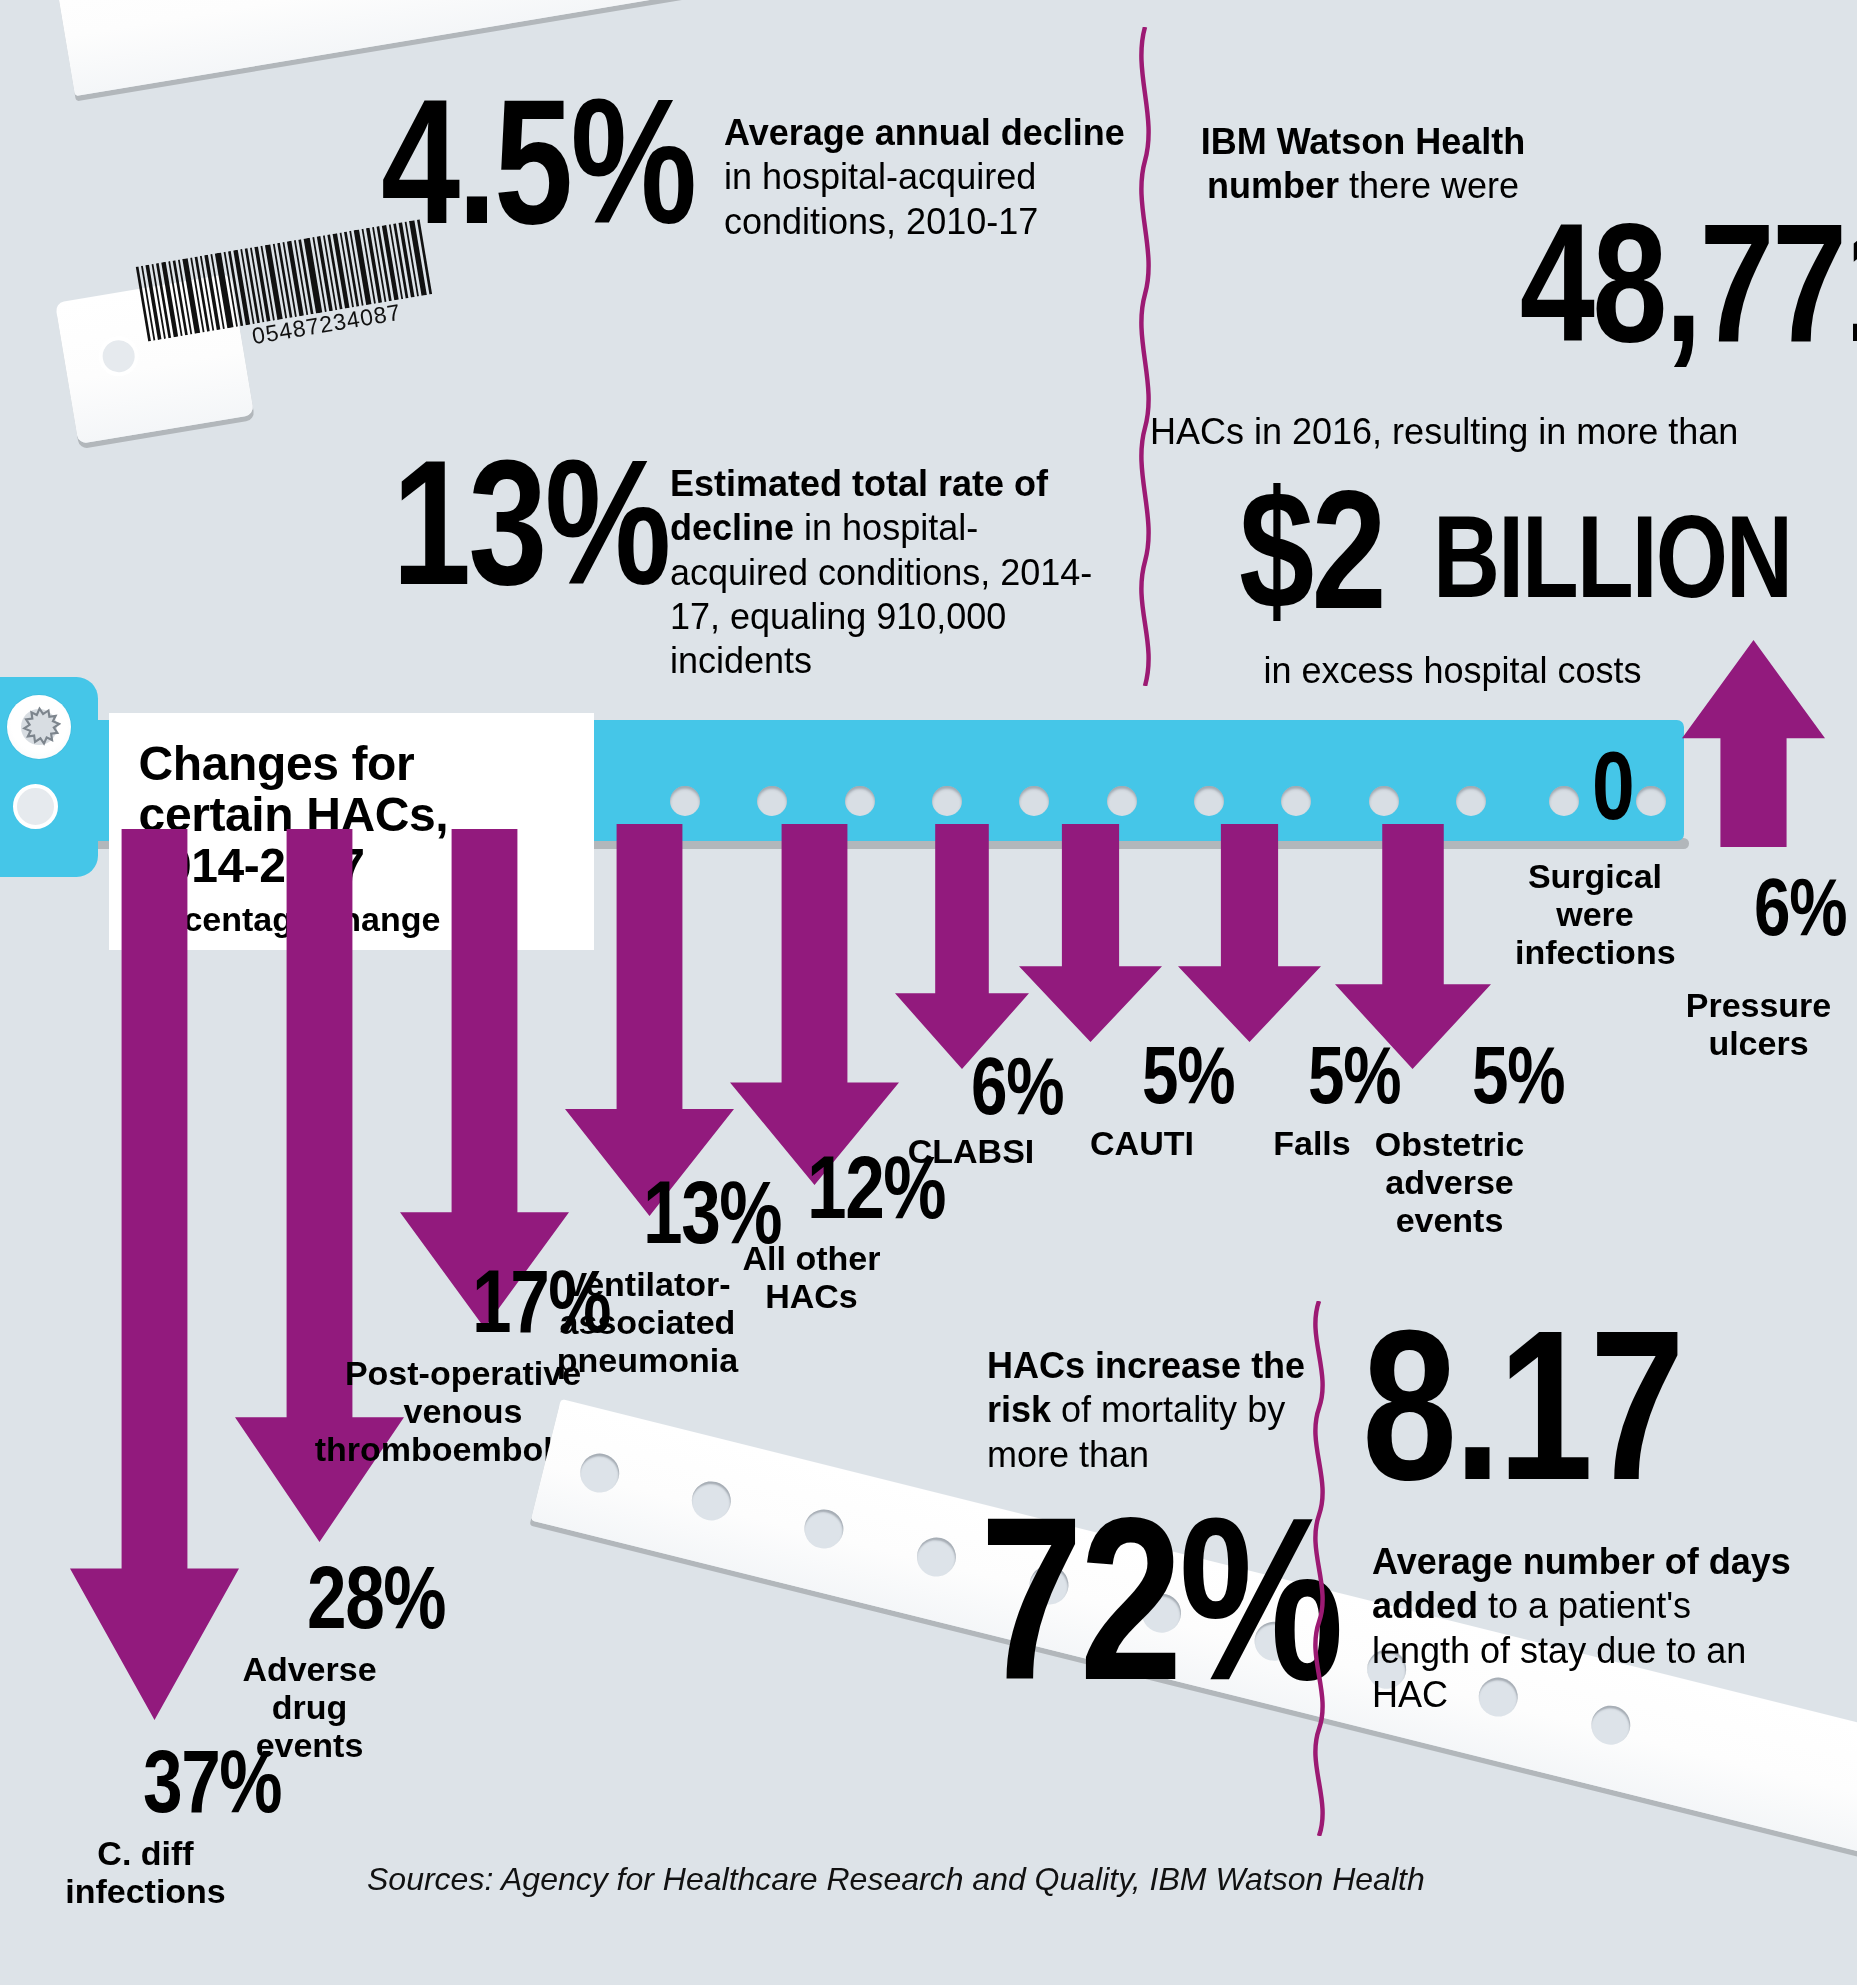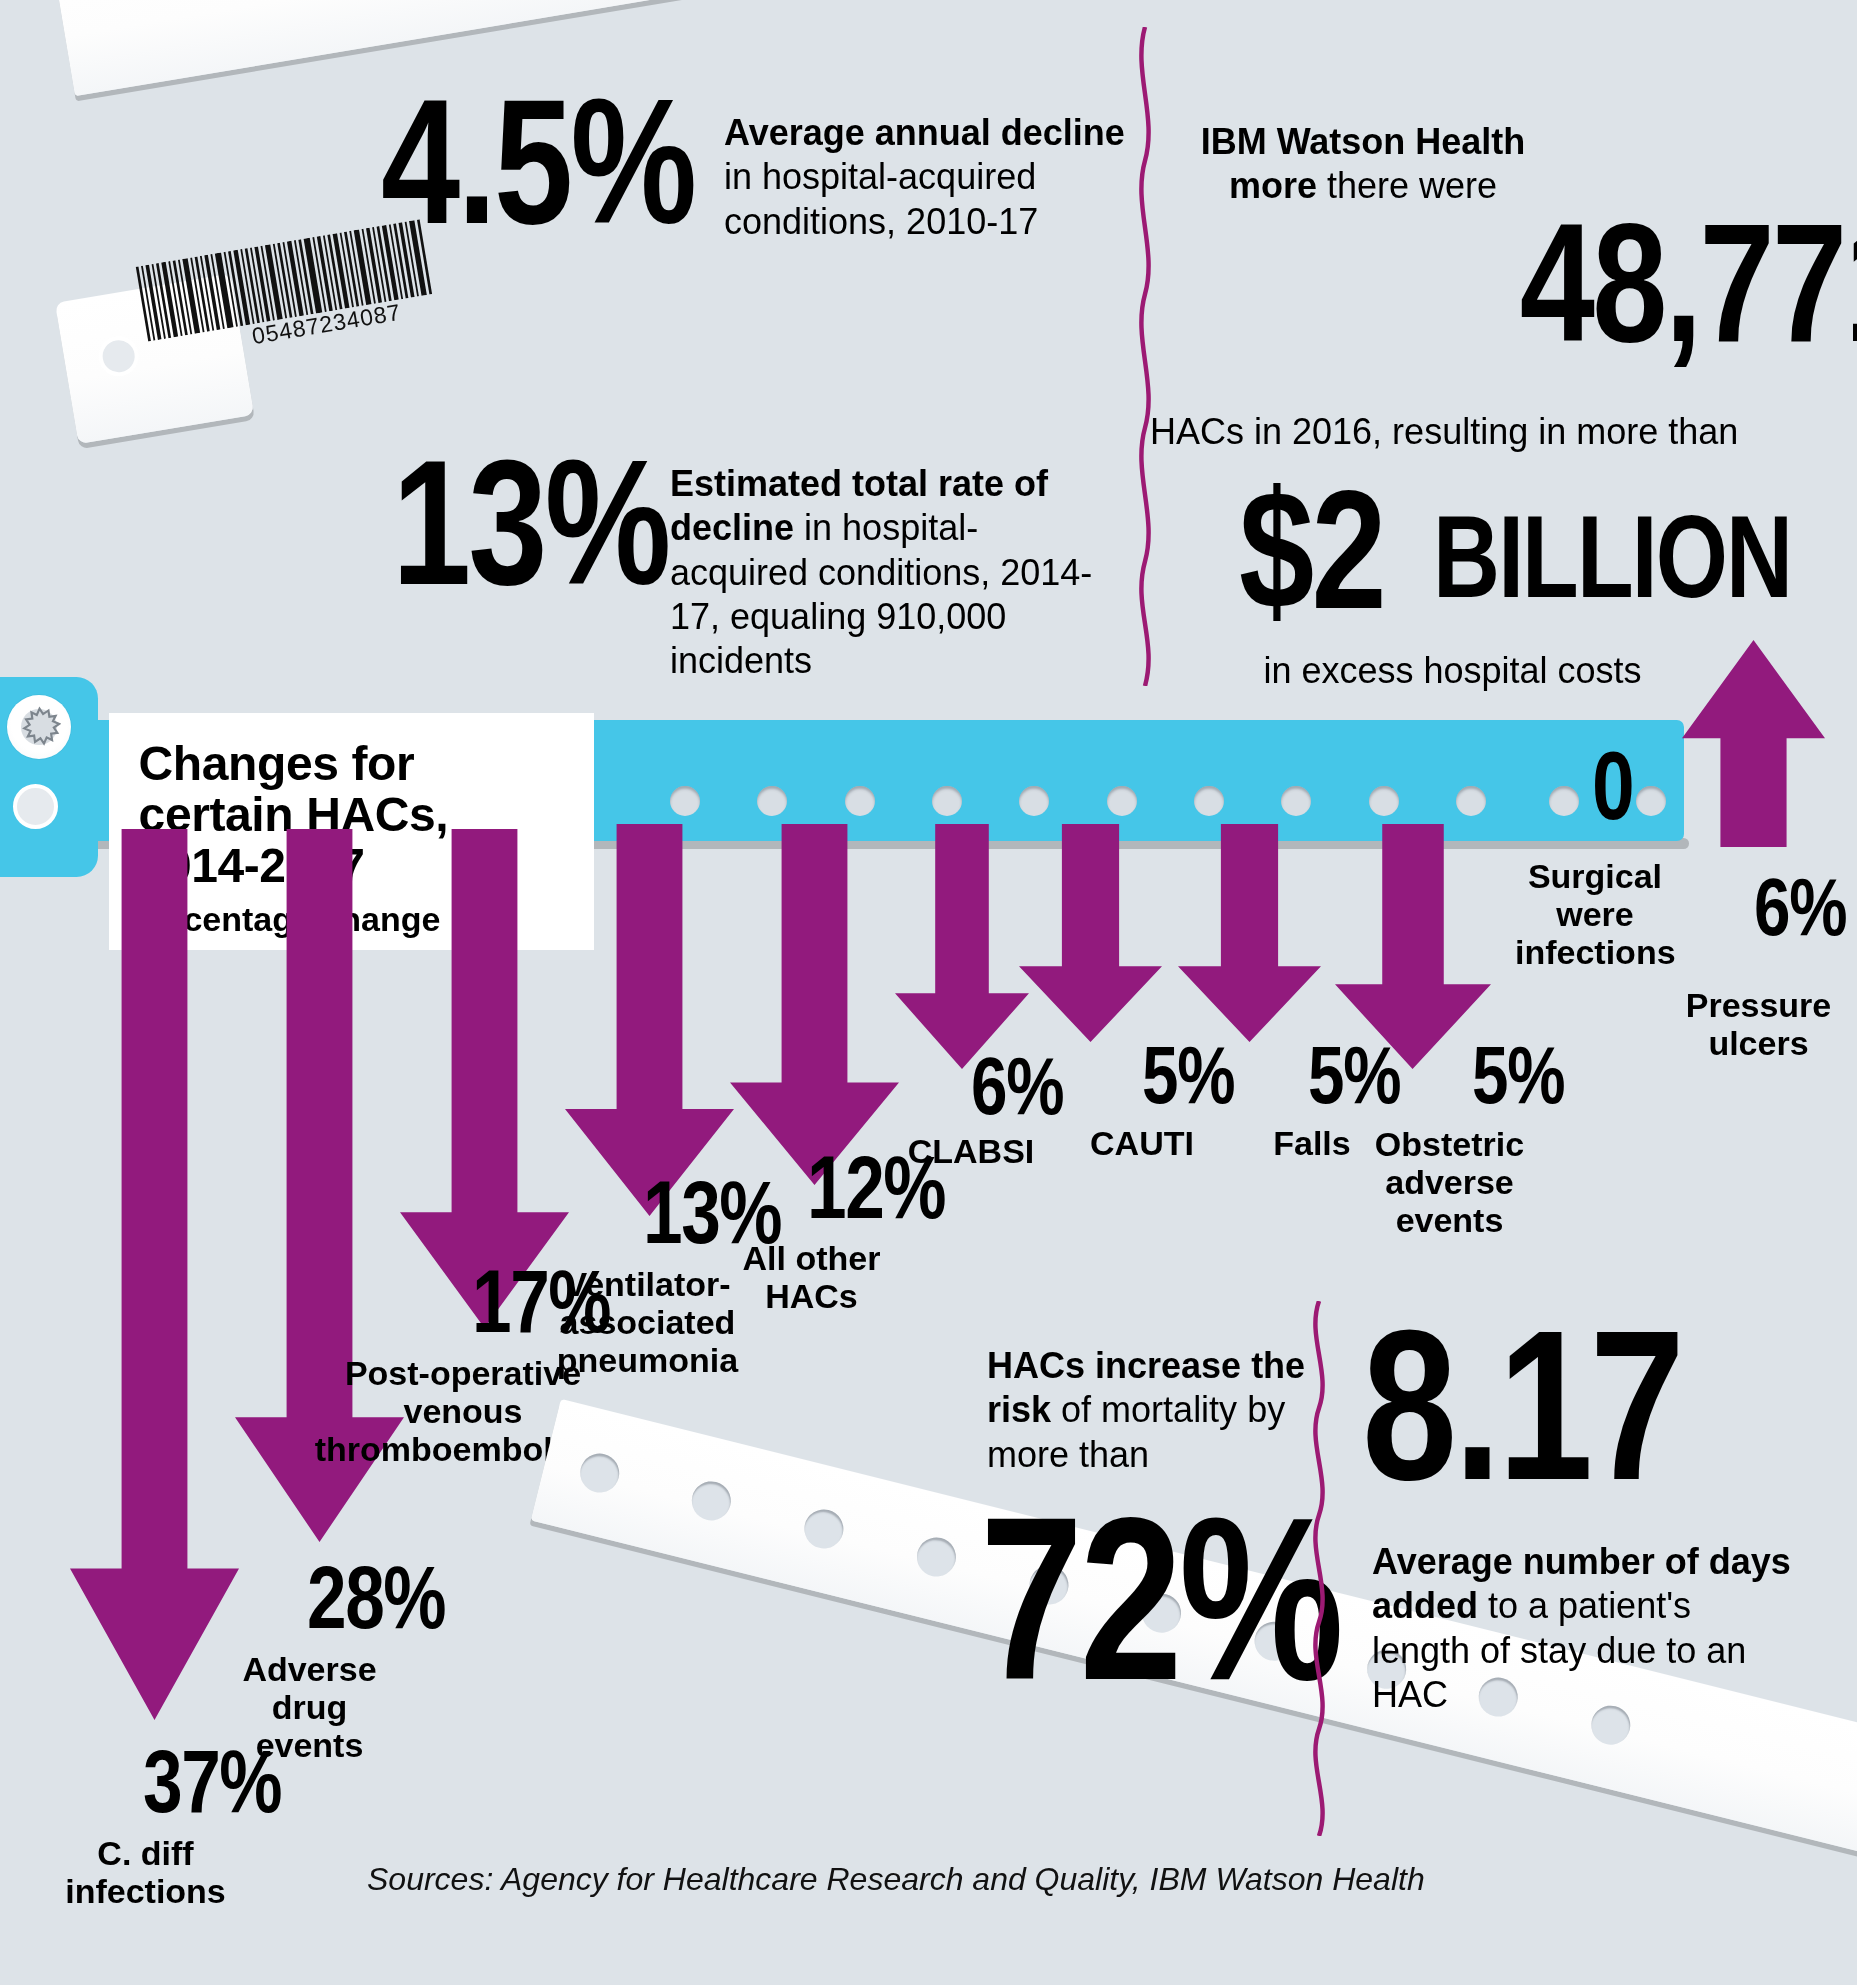--- a/index.html
+++ b/index.html
@@ -195,21 +195,21 @@
   <div class="abs body-txt" style="left:670px;top:462px;width:446px;">
     <b>Estimated total rate of decline</b>
     <span>in hospital-acquired conditions, 2014-17, equaling 910,000 incidents</span>
   </div>
 
   <svg class="squiggle" style="left:1127px;top:27px;" width="36" height="659" viewBox="0 0 40 740">
     <path d="M20 0 C6 50 34 100 20 150 C6 200 34 250 20 300 C6 350 34 400 20 450 C6 500 34 550 20 600 C6 650 34 690 20 740" fill="none" stroke="#9c1a73" stroke-width="5"></path>
   </svg>
 
   <div class="abs body-txt" style="left:1185px;top:120px;width:356px;text-align:center;">
-    <b>IBM Watson Health more</b>
+    <b>IBM Watson Health number</b>
     <span>there were</span>
   </div>
 
   <div class="abs bignum ctr" style="left:1470px;top:214px;font-size:169px;text-align:center;">48,771</div>
 
   <div class="abs body-txt" style="left:1150px;top:410px;width:659px;text-align:left;">HACs in 2016, resulting in more than</div>
 
   <div class="abs" style="left:1239px;top:481px;width:570px;height:143px;">
     <span class="bignum" style="position:absolute;left:0;top:0;font-size:169px;">$2</span>
     <span class="bignum" style="position:absolute;left:194px;top:29px;font-size:116px;">BILLION</span>

